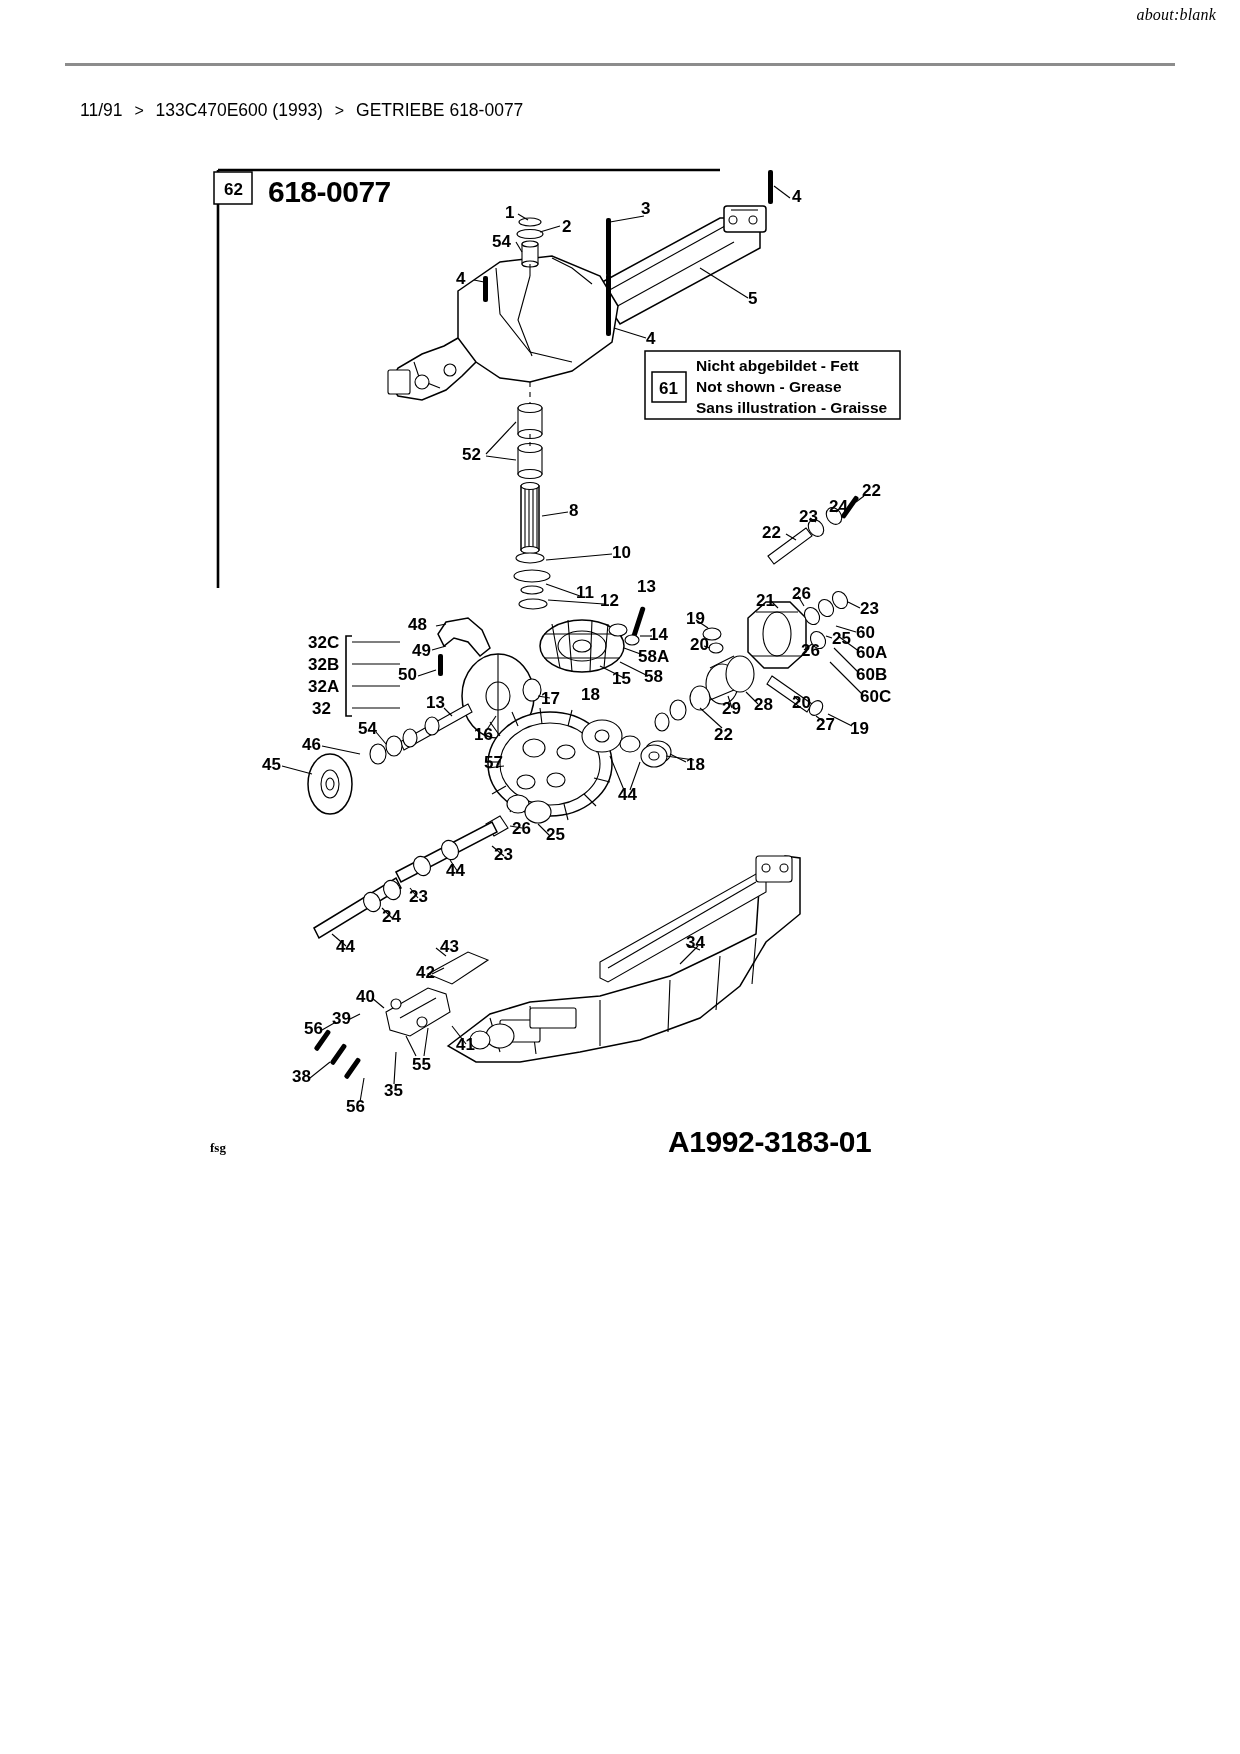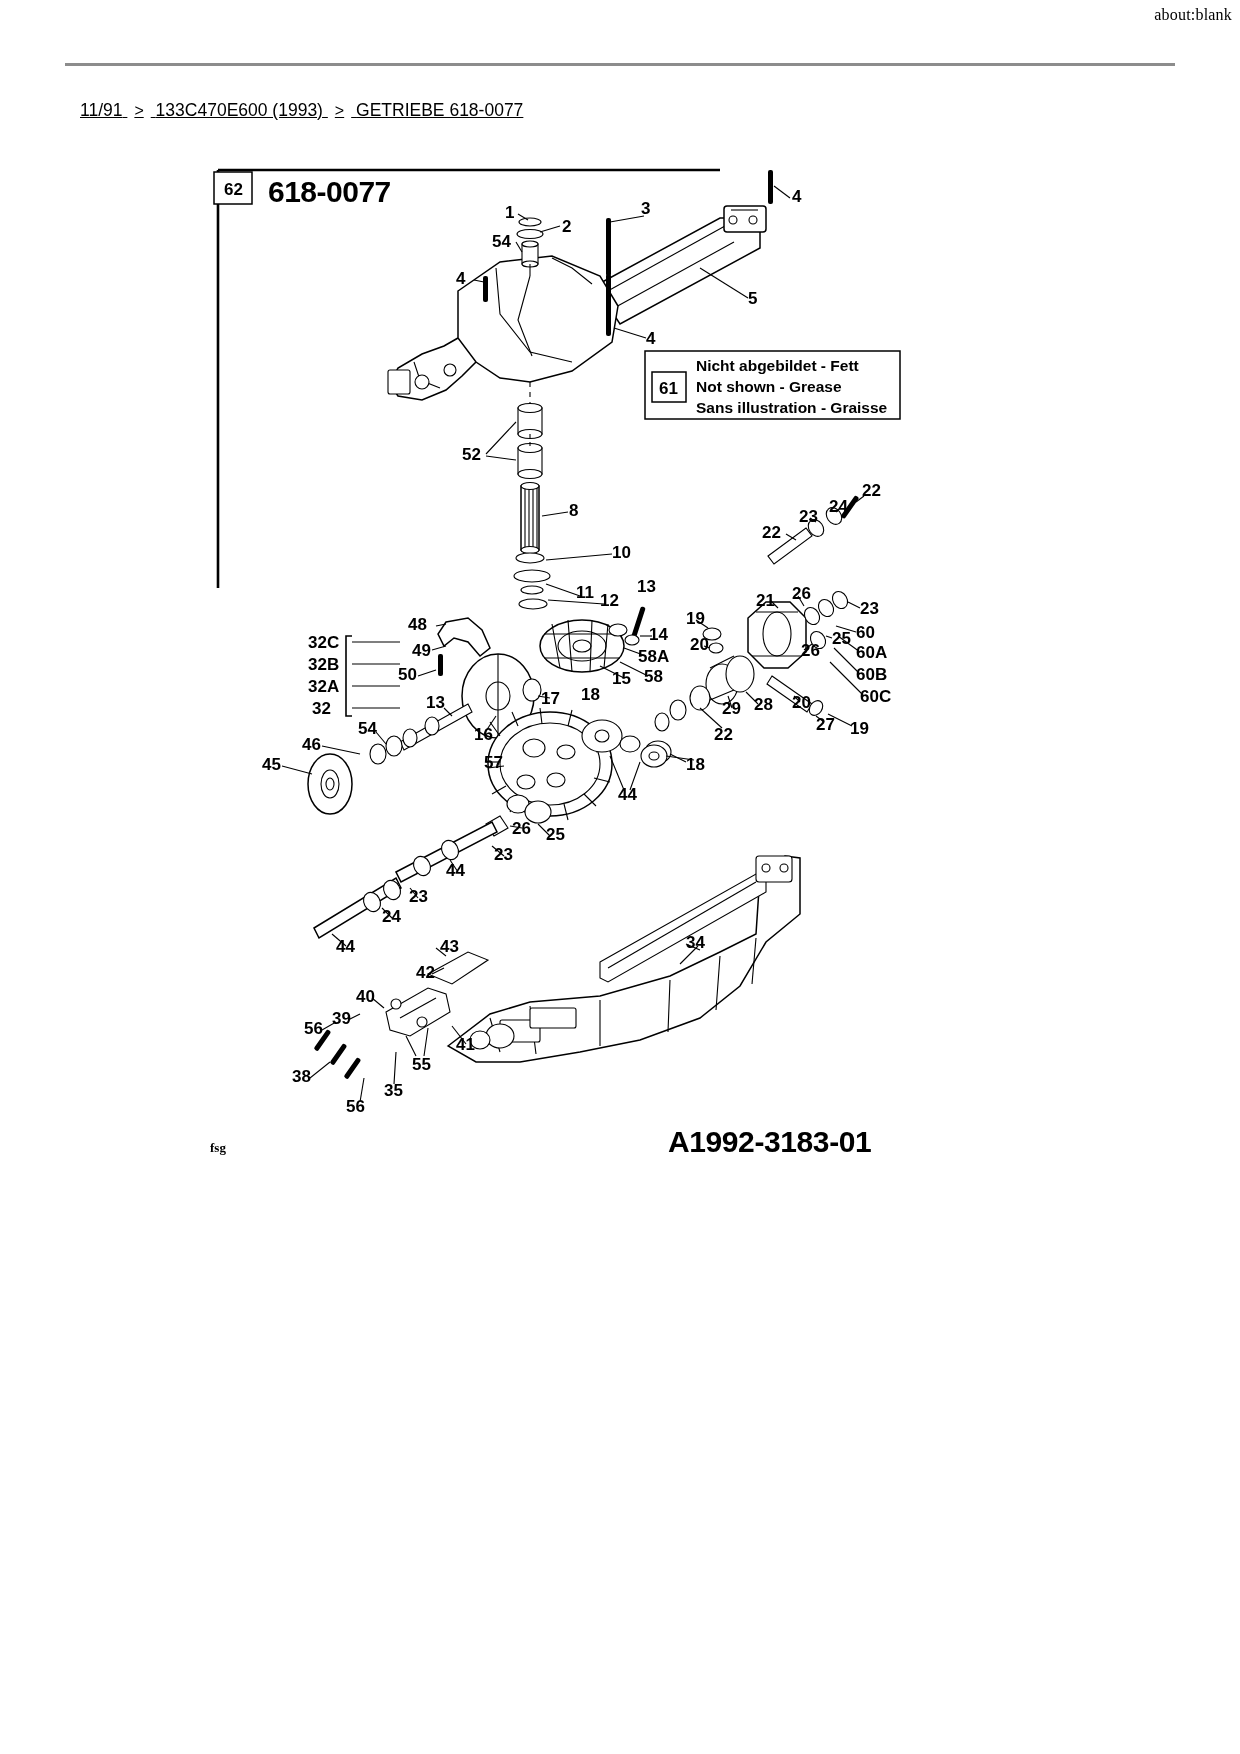--- a/index.html
+++ b/index.html
@@ -15,43 +15,43 @@
     color: #000000;
     overflow: hidden;
   }
   .page {
     position: absolute;
     inset: 0;
   }
   .url-bar {
     position: absolute;
     top: 6px;
-    right: 8px;
+    right: 24px;
     font-family: "Liberation Serif", serif;
     font-size: 16px;
     color: #000;
     letter-spacing: 0.2px;
+    font-style: italic;
   }
   .top-rule {
     position: absolute;
     left: 65px;
     right: 65px;
     top: 63px;
     height: 3px;
     background: #8c8c8c;
   }
   .breadcrumb {
     position: absolute;
     left: 80px;
     top: 100px;
     font-family: "Liberation Sans", sans-serif;
     font-size: 17.5px;
     color: #000;
     white-space: nowrap;
-    text-decoration: underline;
   }
   .breadcrumb .sep {
     padding: 0 7px;
     font-size: 16px;
   }
   
   .diagram {
     position: absolute;
     left: 200px;
     top: 156px;

